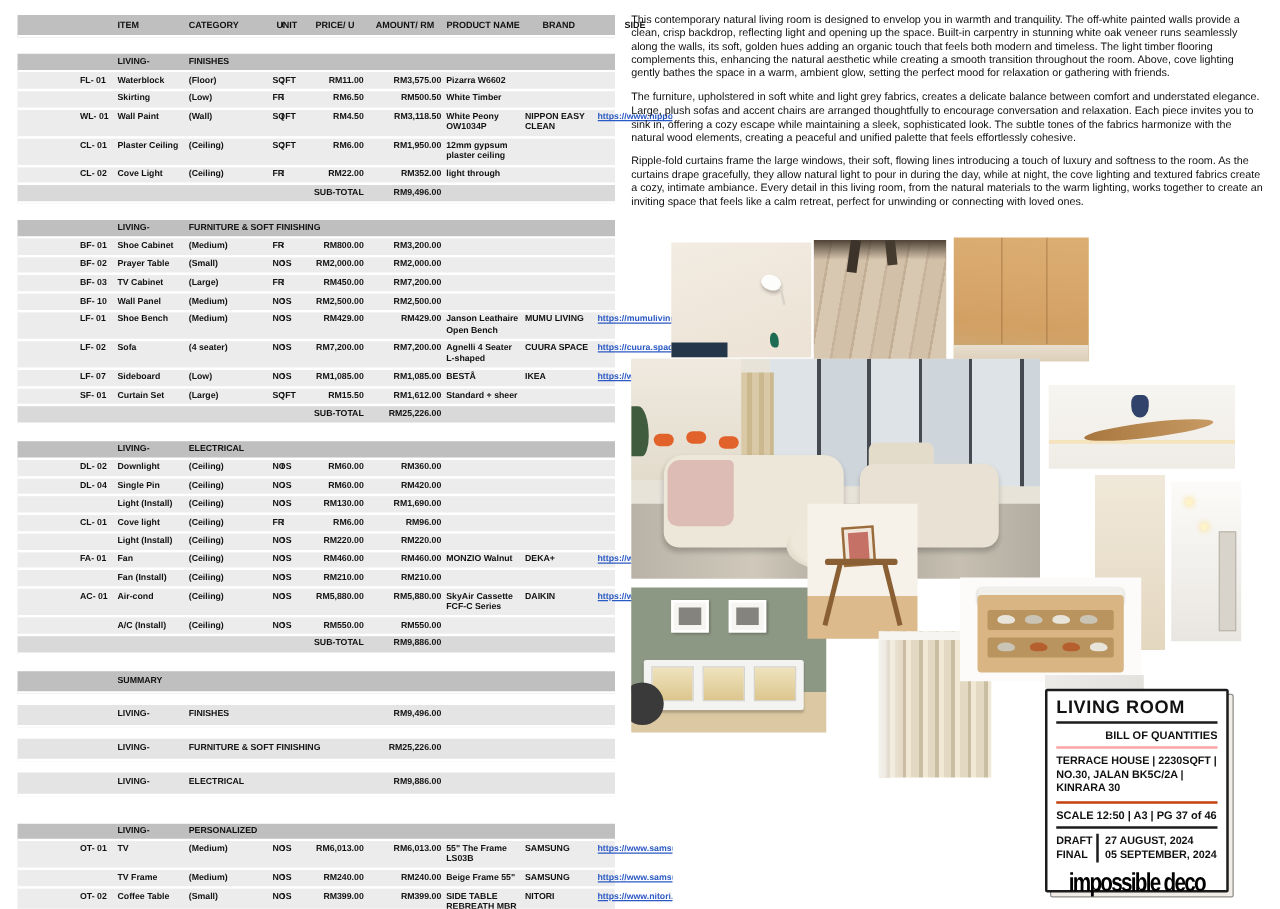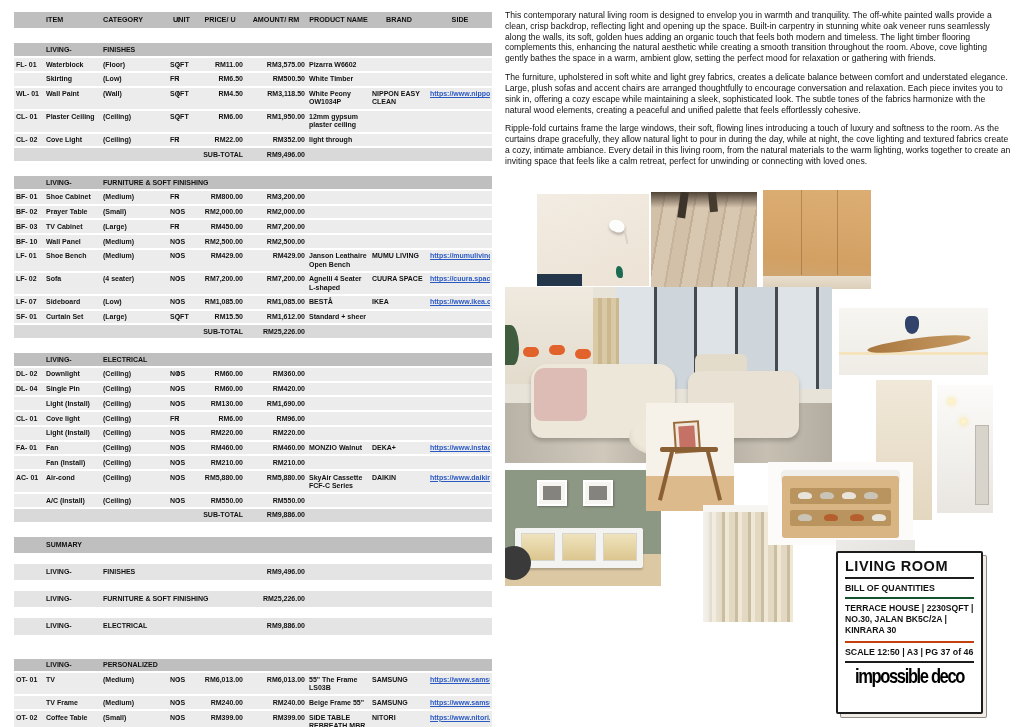--- a/index.html
+++ b/index.html
@@ -2,21 +2,21 @@
 <html><head>
 <meta charset="utf-8">
 <style>
   * { margin:0; padding:0; box-sizing:border-box; }
   body { font-family:"Liberation Sans", sans-serif; background:#fff; }
   .page { position:relative; width:1024px; height:727px; background:#fff; overflow:hidden; color:#111; }
 
   
   .boq { position:absolute; left:14px; top:12px; width:478px; }
   .grow { display:grid; grid-template-columns:30px 57px 45px 22px 27px 50px 62px 63px 58px 64px;
-          background:#ececec; border-bottom:2px solid #fff; font-size:7px; font-weight:bold; }
+          background:#ececec; border-bottom:2px solid #fff; font-size:7px; font-weight:bold;padding-left:48px; }
   .grow > div { padding:2.5px 2px 2px 2px; line-height:1.18; overflow:hidden; }
   .hdr { background:#bfbfbf; }
   .hdr > div { padding-top:4px; padding-bottom:4px; font-size:7.2px; text-align:center; }
   .hdr > div:nth-child(2), .hdr > div:nth-child(3) { text-align:left; }
   .sechdr { background:#bfbfbf; }
   .subrow { background:#d9d9d9; }
   .sumrow { background:#e4e4e4; margin-bottom:9px; }
   .sumrow > div { padding-top:4px; padding-bottom:4px; }
   .c-qty { text-align:right;margin-left:29px; }
   .c-price, .c-amt { text-align:right; }
@@ -105,21 +105,21 @@
   .t-bench .shoe.a { background:#e8e4da; } .t-bench .shoe.b { background:#c9c4b6; } .t-bench .shoe.c { background:#b65f2e; }
 
   .t-cab { left:331px; top:350px; width:79px; height:50px; background:linear-gradient(135deg,#ecebe8,#dfddd8); }
   .t-cab .hd { position:absolute; left:12px; top:24px; width:26px; height:3px; background:#b9b6af; border-radius:2px; }
 
   
   .titleblock { position:absolute; left:331px; top:541px; width:147px; height:163px; background:#fff;
     border:2px solid #1c1c1c; border-radius:2px; z-index:5;
     box-shadow:4px 4px 0 -1px #f1ede6, 4px 4px 0 0 #8f8d89; padding:5px 7px 4px 7px; }
   .tb-room { font-size:14.5px; font-weight:bold; letter-spacing:.5px; padding-bottom:3px; border-bottom:2px solid #1c1c1c; }
-  .tb-doc { font-size:8.8px; font-weight:bold; padding:4px 0 4px 0; border-bottom:2px solid #14532d; }
+  .tb-doc { font-size:8.8px; font-weight:bold; padding:4px 0 4px 0; border-bottom:2px solid #fca5a5;text-align:right; }
   .tb-proj { font-size:8.6px; font-weight:bold; line-height:1.3; padding:4px 0; border-bottom:2px solid #c2410c; }
   .tb-scale { font-size:8.8px; font-weight:bold; padding:4px 0; border-bottom:2px solid #1c1c1c; }
   .tb-dates { display:grid; grid-template-columns:34px 1fr; font-size:8.6px; font-weight:bold; line-height:1.35; padding:4px 0 3px 0; }
   .tb-dates .lbls { border-right:2px solid #1c1c1c; padding-right:3px; }
   .tb-dates .vals { padding-left:5px; }
   .tb-logo { text-align:center; font-size:18px; font-weight:900; letter-spacing:-1.5px; transform:scaleY(1.15) scaleX(.92); margin-top:3px; color:#000; }
 </style>
 </head>
 <body>
 
@@ -614,16 +614,26 @@
       <div class="tile t-cab">
         <div class="hd"></div>
       </div>
     </div>
 
     <div class="titleblock">
       <div class="tb-room">LIVING ROOM</div>
       <div class="tb-doc">BILL OF QUANTITIES</div>
       <div class="tb-proj">TERRACE HOUSE | 2230SQFT | NO.30, JALAN BK5C/2A | KINRARA 30</div>
       <div class="tb-scale">SCALE 12:50  | A3 | PG 37 of 46</div>
+      <div class="tb-dates">
+        <div class="lbls">
+          <div>DRAFT</div>
+          <div>FINAL</div>
+        </div>
+        <div class="vals">
+          <div>27 AUGUST, 2024</div>
+          <div>05 SEPTEMBER, 2024</div>
+        </div>
+      </div>
       <div class="tb-logo">impossible deco</div>
     </div>
   </div>
 </div>
 
 </body></html>

